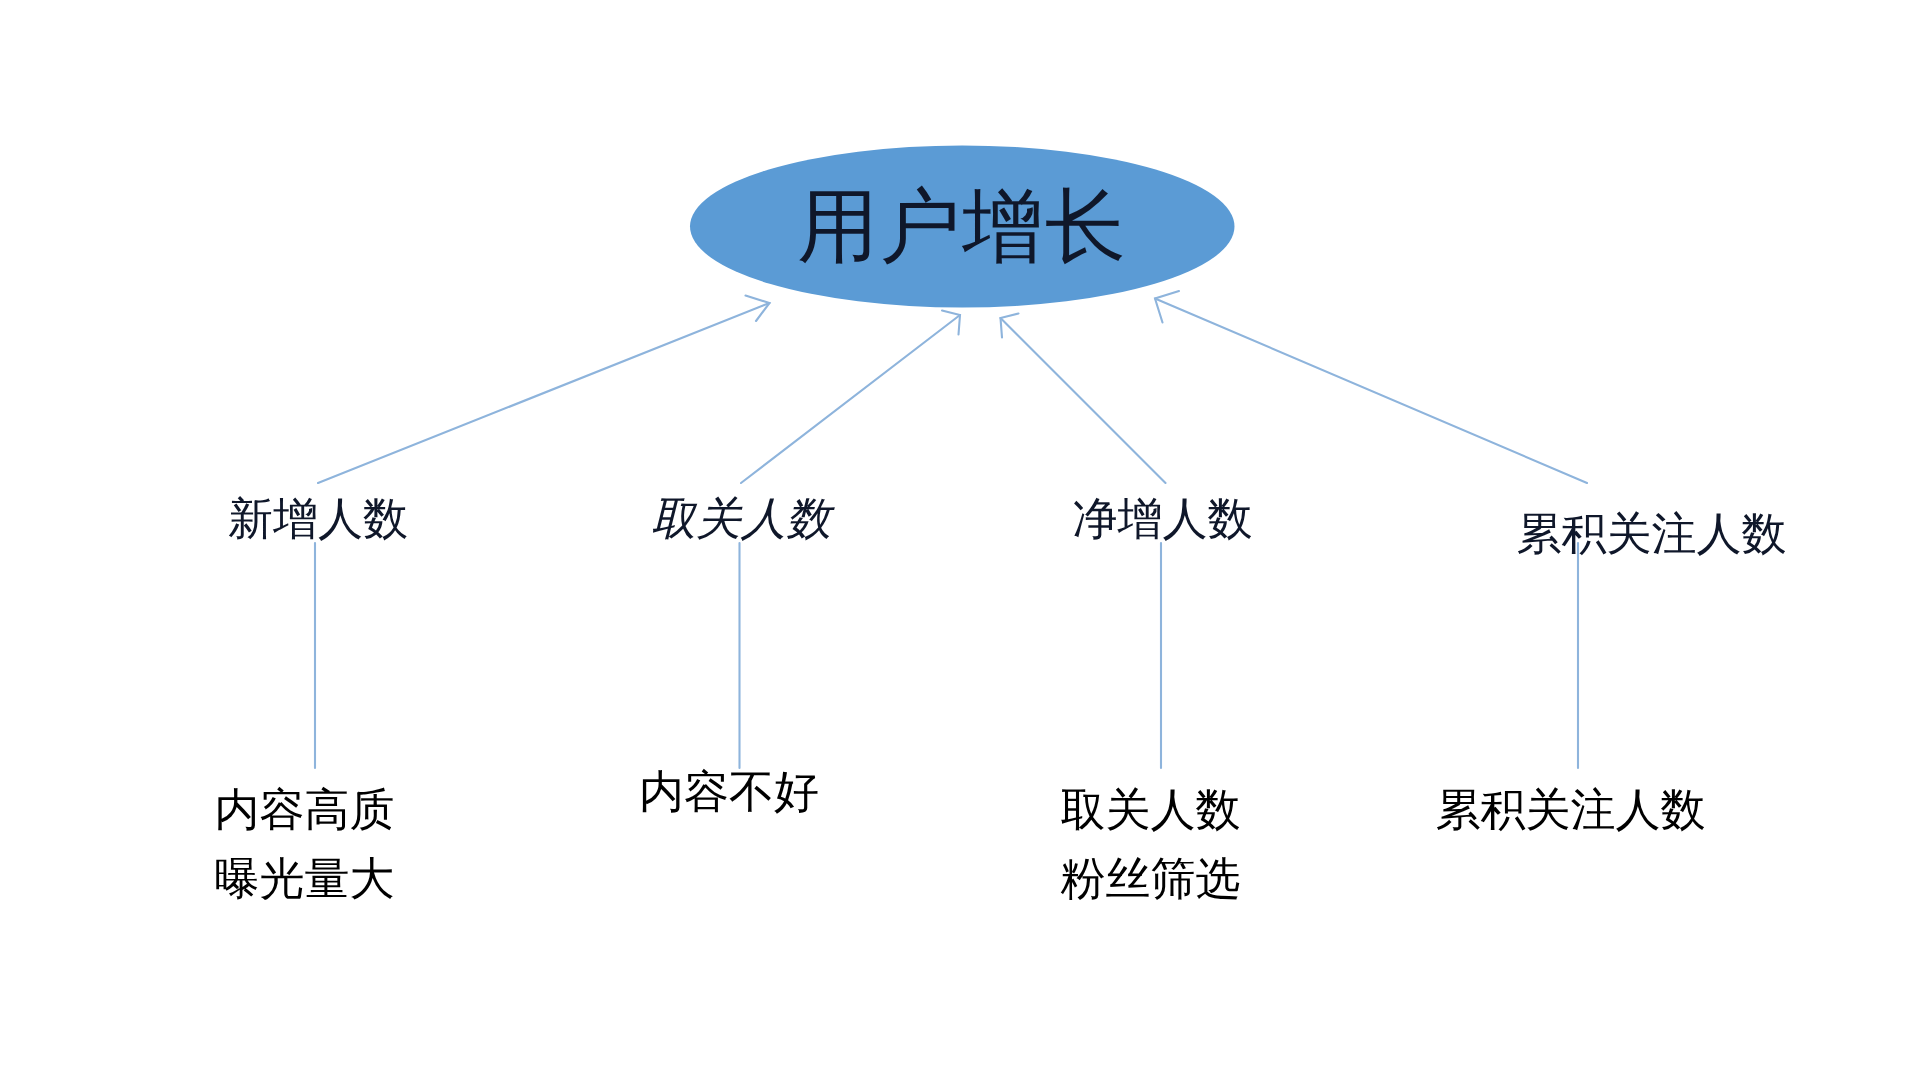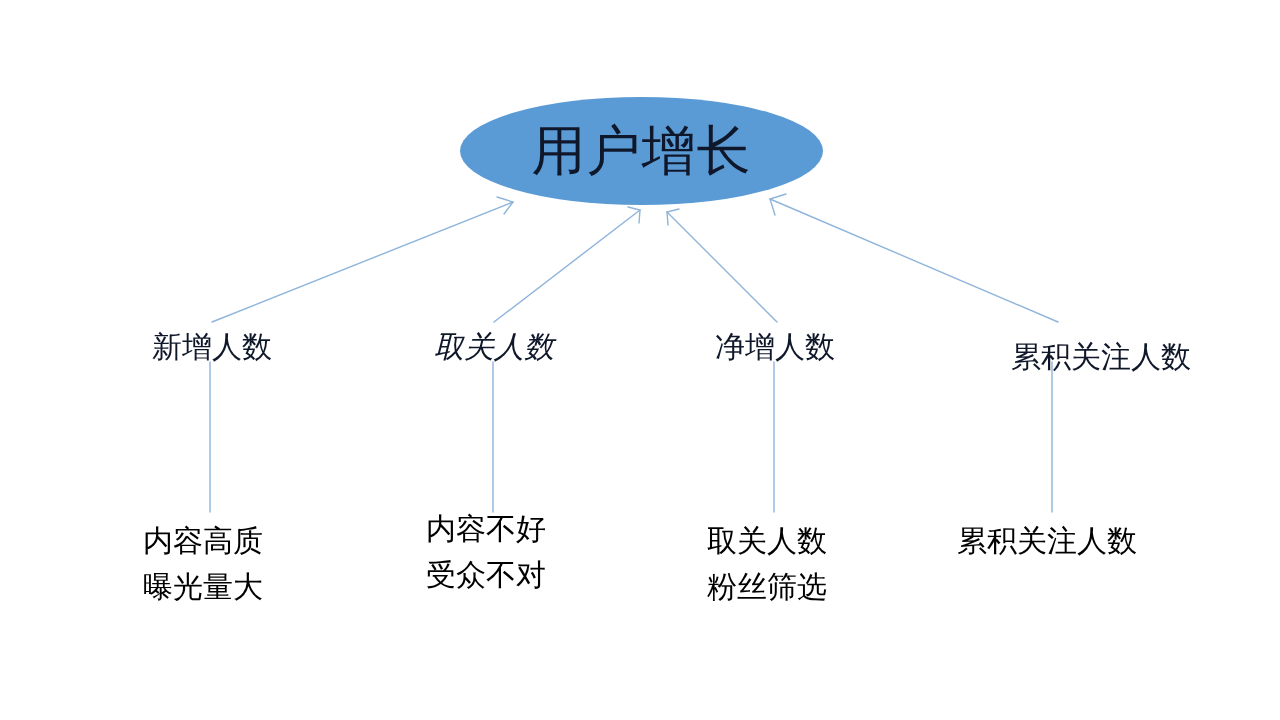--- a/index.html
+++ b/index.html
@@ -114,21 +114,20 @@
     <span>累积关注人数</span>
   </div>
 
   <div class="leaf-label" style="left:143px; top:518px;">
     <span class="leaf-line">内容高质</span>
     <span class="leaf-line">曝光量大</span>
   </div>
 
   <div class="leaf-label" style="left:426px; top:506px;">
     <span class="leaf-line">内容不好</span>
-    <span class="leaf-line">受众不对</span>
   </div>
 
   <div class="leaf-label" style="left:707px; top:518px;">
     <span class="leaf-line">取关人数</span>
     <span class="leaf-line">粉丝筛选</span>
   </div>
 
   <div class="leaf-label" style="left:957px; top:518px;">
     <span class="leaf-line">累积关注人数</span>
   </div>

